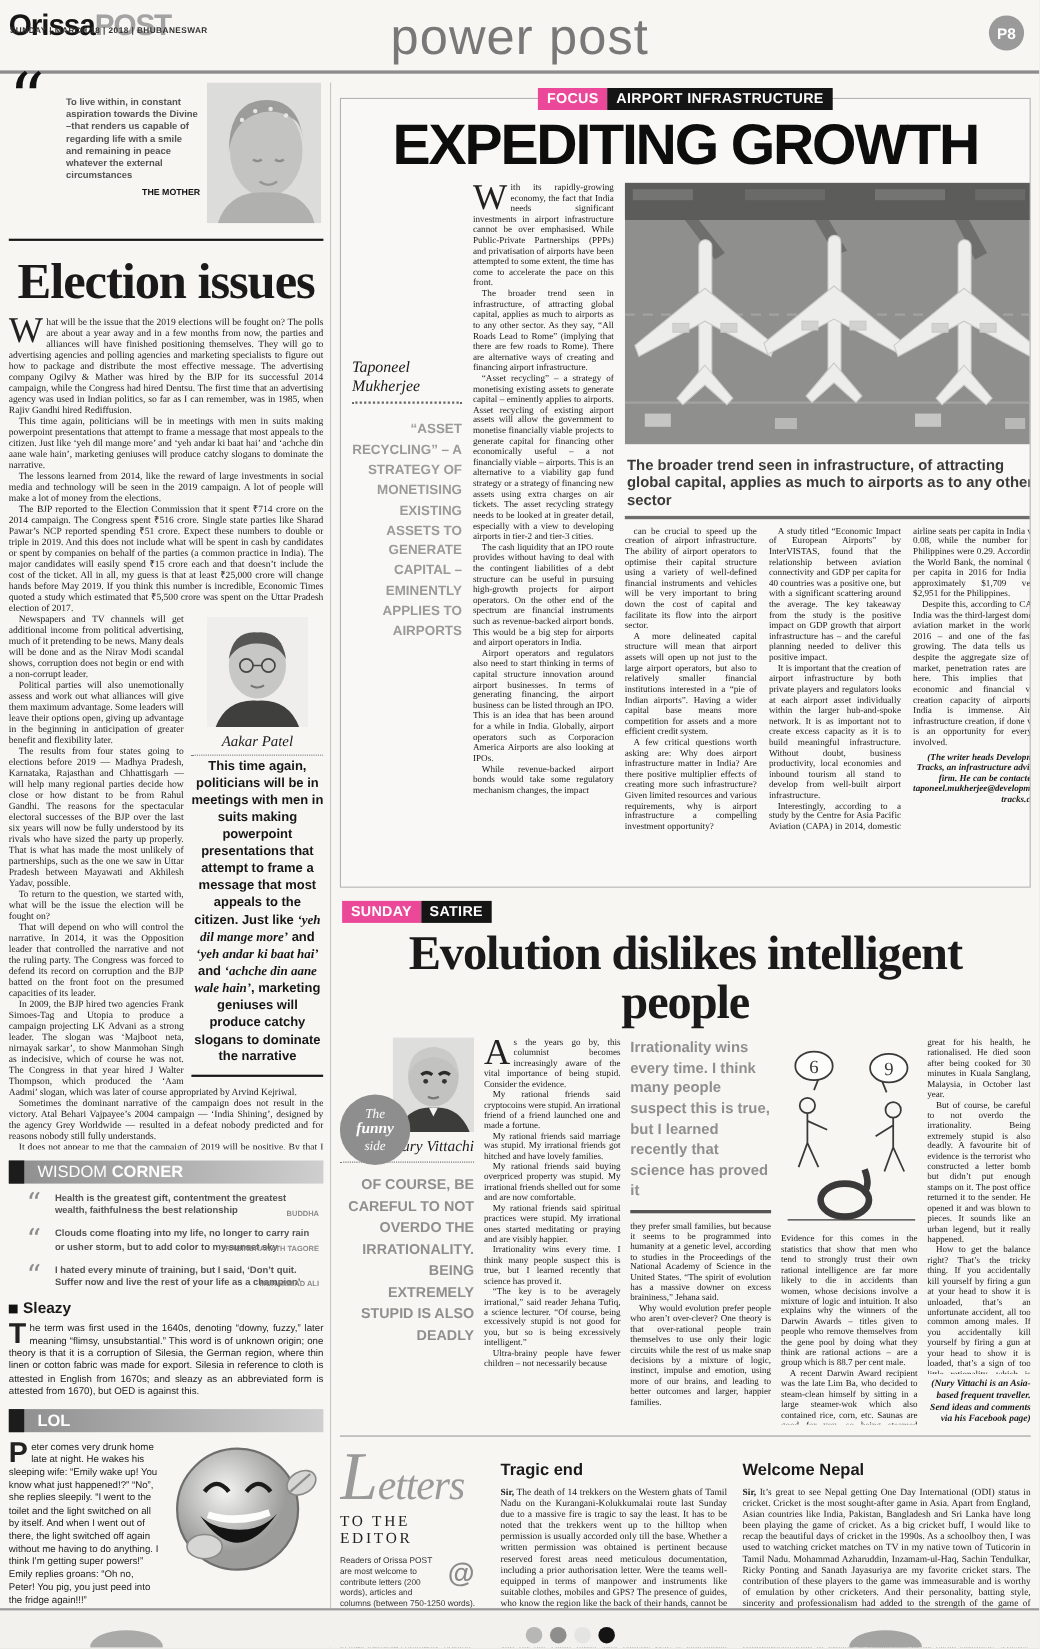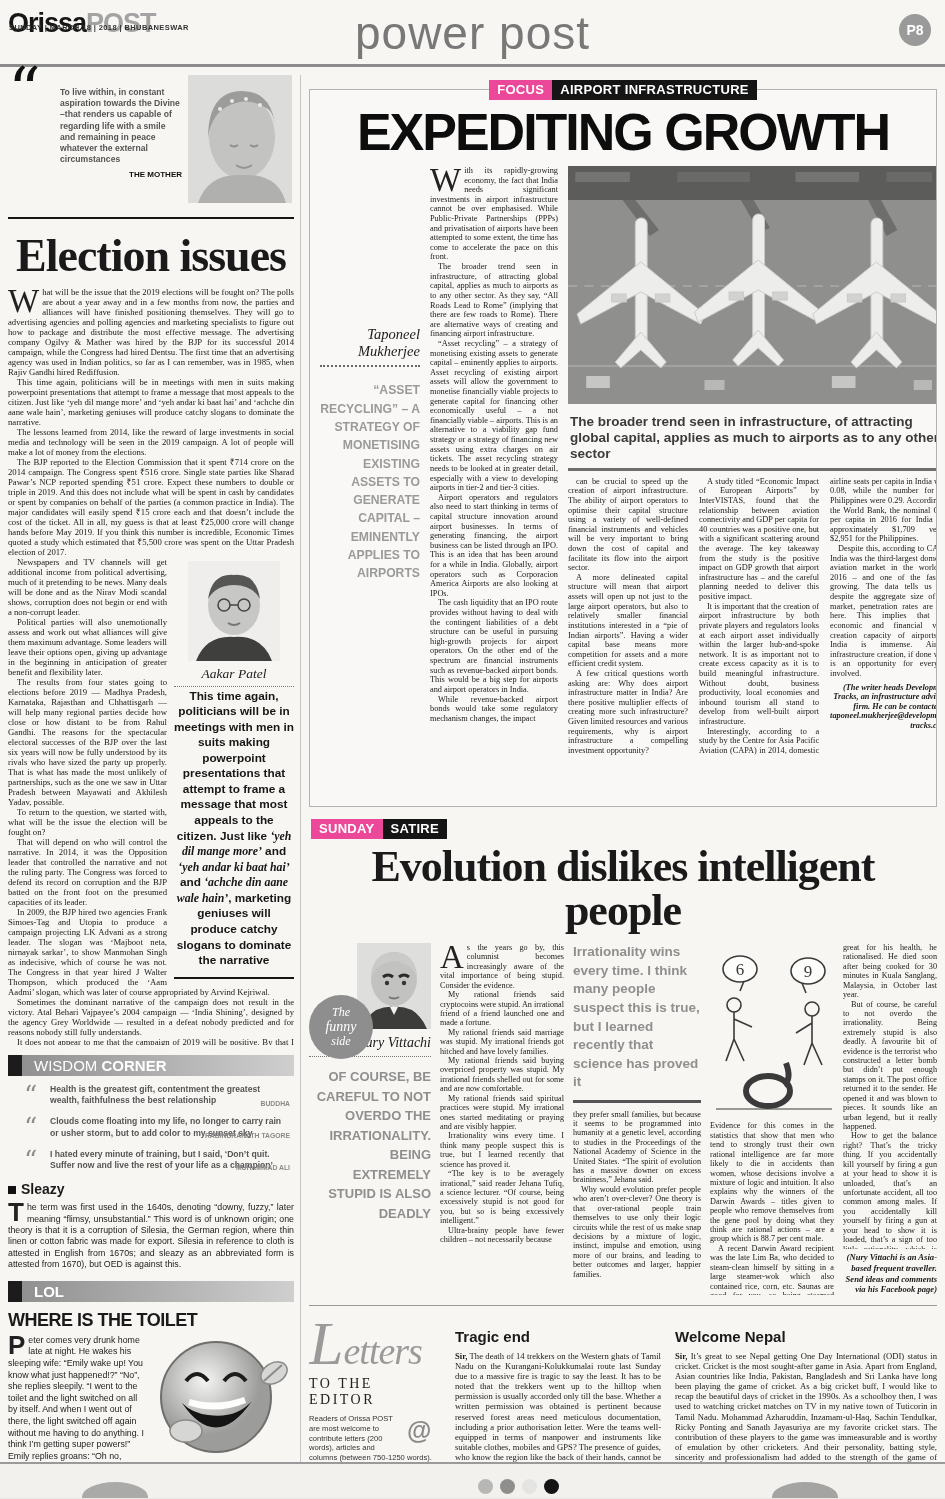--- a/index.html
+++ b/index.html
@@ -51,41 +51,41 @@
   .right{position:absolute;left:300px;top:75px;width:637px;border-left:1px solid #c6c6c6;padding-left:8px;box-sizing:border-box;}
   .focusbox{position:relative;border:1px solid #b3b3b3;margin-top:14px;height:716px;background:#f9f8f6;}
   .chiprow{position:absolute;top:-10px;left:0;right:0;text-align:center;font-family:"Liberation Sans",sans-serif;font-weight:bold;font-size:13px;}
   .chiprow-l{position:relative;top:-10px;margin-left:2px;font-family:"Liberation Sans",sans-serif;font-weight:bold;font-size:13px;}
   .chip{display:inline-block;color:#fff;padding:2px 8px 3px 8px;letter-spacing:.3px;}
   .chip.gray{background:#ec4899;}
   .chip.black{background:#151515;}
   .fheadline{text-align:center;font-family:"Liberation Sans",sans-serif;font-weight:bold;font-size:52px;letter-spacing:-2px;margin:16px 0 8px 0;line-height:1;color:#0d0d0d;}
   .fbody{display:flex;padding:0 10px;height:620px;overflow:hidden;}
   .frail{width:100px;flex:none;padding-top:160px;}
-  .fauthor{font-style:italic;font-size:14.5px;text-align:right;line-height:1.15;border-bottom:2px dotted #666;padding-bottom:6px;margin-bottom:14px;}
+  .fauthor{font-style:italic;font-size:14.5px;text-align:left;line-height:1.15;border-bottom:2px dotted #666;padding-bottom:6px;margin-bottom:14px;}
   .fpull{font-family:"Liberation Sans",sans-serif;font-weight:bold;font-size:12.2px;line-height:1.5;color:#9a9a9a;text-align:right;}
   .fcol1{width:128px;flex:none;margin-left:10px;text-align:justify;font-size:8.3px;line-height:1.16;overflow:hidden;}
   .fcol1 p,.fcols p{margin:0;text-indent:8px;}
   .fcol1 p.first{text-indent:0;}
   .fright{flex:1;margin-left:10px;}
   .fphoto{width:100%;height:238px;}
   .fcaption{font-family:"Liberation Sans",sans-serif;font-weight:bold;font-size:13.5px;color:#3b3b3b;line-height:1.18;padding:6px 2px;}
   .frule{height:3px;background:#6e6e6e;margin-bottom:6px;}
   .fcols{column-count:3;column-gap:11px;height:312px;overflow:hidden;text-align:justify;font-size:8.3px;line-height:1.16;}
   .fsig{font-style:italic;font-weight:bold;text-align:right;text-indent:0 !important;margin-top:4px !important;}
   
   .satire{margin-top:12px;}
   .sheadline{text-align:center;font-size:44px;font-weight:bold;letter-spacing:-1px;margin:6px 0 10px 0;line-height:1;}
   .scols{display:flex;gap:9px;height:352px;overflow:hidden;}
   .scolA{width:122px;flex:none;position:relative;}
   .nuryphoto{position:absolute;right:0;top:0;width:74px;height:86px;}
   .funnybadge{position:absolute;left:0;top:52px;width:64px;height:64px;border-radius:50%;background:#8e8e8e;color:#fff;
               font-family:"Liberation Serif",serif;font-style:italic;text-align:center;font-size:12px;line-height:1.1;
               display:flex;flex-direction:column;justify-content:center;}
-  .funnybadge .mid{font-weight:normal;font-size:14px;}
+  .funnybadge .mid{font-weight:bold;font-size:14px;}
   .nuryname{margin-top:92px;text-align:right;font-style:italic;font-size:14px;line-height:1.1;border-bottom:1px dotted #777;padding-bottom:6px;}
   .spull-left{margin-top:10px;font-family:"Liberation Sans",sans-serif;font-weight:bold;font-size:13px;line-height:1.5;color:#8f8f8f;text-align:right;}
   .scolB,.scolD,.scolE{width:124px;flex:none;text-align:justify;font-size:8.2px;line-height:1.15;}
   .scolC{width:128px;flex:none;font-size:8.2px;line-height:1.15;text-align:justify;}
   .scolE{flex:1;display:flex;flex-direction:column;}
   .scols p{margin:0;text-indent:8px;}
   .scols p.first{text-indent:0;}
   .spull-mid{font-family:"Liberation Sans",sans-serif;font-weight:bold;font-size:13.5px;line-height:1.38;color:#8f8f8f;text-align:left;text-indent:0 !important;}
   .srule{height:2.5px;background:#555;margin:8px 0 7px 0;}
   .cartoon{width:128px;height:172px;margin-bottom:4px;}
@@ -201,21 +201,20 @@
       <div class="wq-text"><span>I hated every minute of training, but I said, ‘Don’t quit. Suffer now and live the rest of your life as a champion’</span>
         <span class="wq-author">MUHAMMAD ALI</span></div>
     </div>
 
     <div class="wterm">Sleazy</div>
     <div class="wbody">The term was first used in the 1640s, denoting “downy, fuzzy,” later meaning “flimsy, unsubstantial.” This word is of unknown origin; one theory is that it is a corruption of Silesia, the German region, where thin linen or cotton fabric was made for export. Silesia in reference to cloth is attested in English from 1670s; and sleazy as an abbreviated form is attested from 1670), but OED is against this.</div>
 
     <div class="banner">
       <span class="bold">LOL</span>
     </div>
-    <div class="lolhead">WHERE IS THE TOILET</div>
     <div class="lolwrap">
       <svg class="lolemoji" viewBox="0 0 142 132">
         <defs>
             <radialGradient id="eg" cx="40%" cy="35%">
               <stop offset="0%" stop-color="#f4f4f2"></stop>
               <stop offset="100%" stop-color="#9c9c9a"></stop>
             </radialGradient>
           </defs>
         <circle cx="64" cy="62" r="55" fill="url(#eg)" stroke="#6e6e6c" stroke-width="2"></circle>
         <path d="M34 46 Q45 32 56 46" stroke="#1c1c1c" stroke-width="4" fill="none"></path>
@@ -239,22 +238,22 @@
       <div class="fheadline">EXPEDITING GROWTH</div>
       <div class="fbody">
         <div class="frail">
           <div class="fauthor">Taponeel Mukherjee</div>
           <div class="fpull">“ASSET RECYCLING” – A STRATEGY OF MONETISING EXISTING ASSETS TO GENERATE CAPITAL – EMINENTLY APPLIES TO AIRPORTS</div>
         </div>
         <div class="fcol1">
           <p class="first dropcap">With its rapidly-growing economy, the fact that India needs significant investments in airport infrastructure cannot be over emphasised. While Public-Private Partnerships (PPPs) and privatisation of airports have been attempted to some extent, the time has come to accelerate the pace on this front.</p>
           <p>The broader trend seen in infrastructure, of attracting global capital, applies as much to airports as to any other sector. As they say, “All Roads Lead to Rome” (implying that there are few roads to Rome). There are alternative ways of creating and financing airport infrastructure.</p>
           <p>“Asset recycling” – a strategy of monetising existing assets to generate capital – eminently applies to airports. Asset recycling of existing airport assets will allow the government to monetise financially viable projects to generate capital for financing other economically useful – a not financially viable – airports. This is an alternative to a viability gap fund strategy or a strategy of financing new assets using extra charges on air tickets. The asset recycling strategy needs to be looked at in greater detail, especially with a view to developing airports in tier-2 and tier-3 cities.</p>
+          <p>The cash liquidity that an IPO route provides without having to deal with the contingent liabilities of a debt structure can be useful in pursuing high-growth projects for airport operators. On the other end of the spectrum are financial instruments such as revenue-backed airport bonds. This would be a big step for airports and airport operators in India.</p>
           <p>Airport operators and regulators also need to start thinking in terms of capital structure innovation around airport businesses. In terms of generating financing, the airport business can be listed through an IPO. This is an idea that has been around for a while in India. Globally, airport operators such as Corporacion America Airports are also looking at IPOs.</p>
-          <p>The cash liquidity that an IPO route provides without having to deal with the contingent liabilities of a debt structure can be useful in pursuing high-growth projects for airport operators. On the other end of the spectrum are financial instruments such as revenue-backed airport bonds. This would be a big step for airports and airport operators in India.</p>
           <p>While revenue-backed airport bonds would take some regulatory mechanism changes, the impact</p>
         </div>
         <div class="fright">
           <svg class="fphoto" viewBox="0 0 420 238" preserveAspectRatio="none">
             <rect width="420" height="238" fill="#8f8f8d"></rect>
             <rect width="420" height="34" fill="#5c5c5a"></rect>
             <rect x="8" y="6" width="60" height="10" fill="#747472"></rect>
               <rect x="120" y="6" width="80" height="10" fill="#6a6a68"></rect>
             <rect x="250" y="6" width="70" height="10" fill="#747472"></rect>
               <rect x="350" y="6" width="50" height="10" fill="#6a6a68"></rect>

